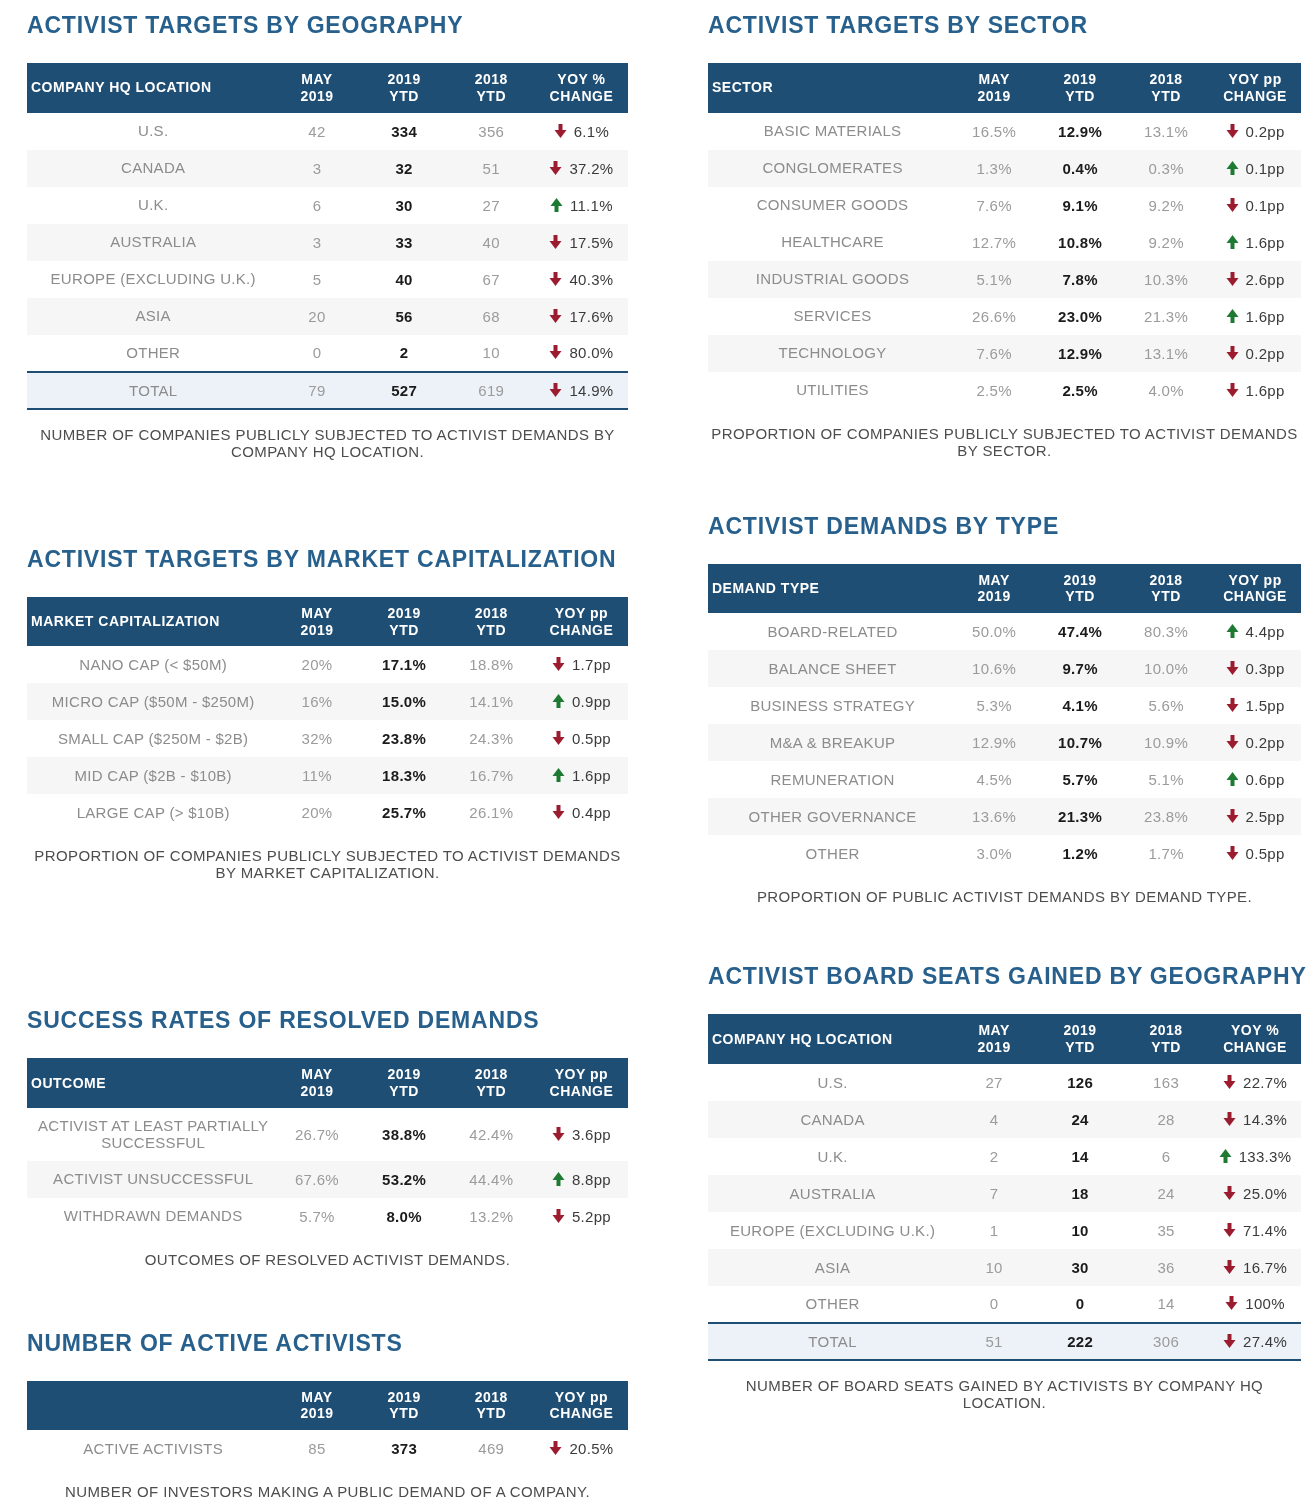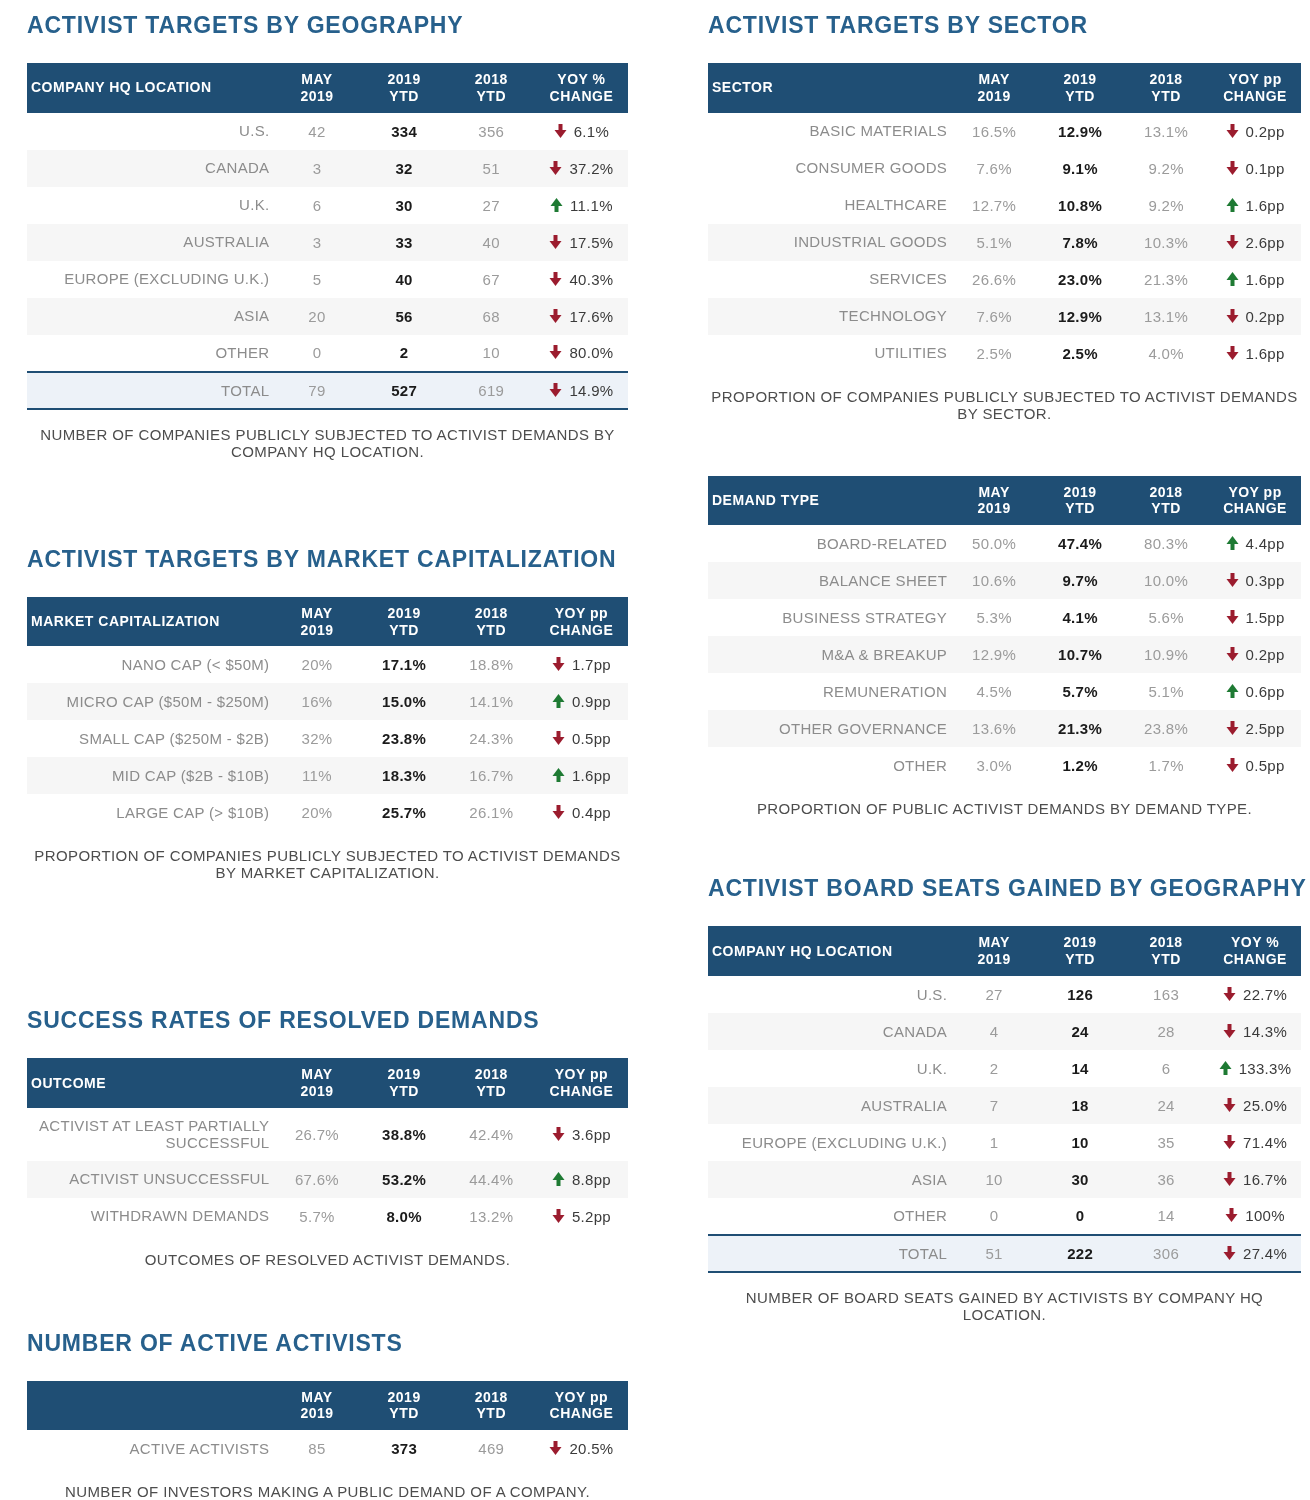--- a/index.html
+++ b/index.html
@@ -69,21 +69,21 @@
     font-size: 15px;
     color: #9b9b9b;
     letter-spacing: 0.3px;
     text-align: center;
     vertical-align: middle;
     padding: 9px 4px;
     height: 37px;
     box-sizing: border-box;
   }
   tbody td.label {
-    text-align: right;
+    text-align: center;
     color: #8c8c8c;
     padding-left: 10px;
     line-height: 1.15;
   }
   tbody td.ytd2019 {
     color: #1b1b1b;
     font-weight: 700;
   }
   tbody td.change {
     color: #3b3b3b;
@@ -414,20 +414,29 @@
       <tbody>
             <tr>
               <td class="label">BASIC MATERIALS</td>
               <td class="num">16.5%</td>
               <td class="num ytd2019">12.9%</td>
               <td class="num">13.1%</td>
               <td class="change"><span class="arrow"><svg viewBox="0 0 12 14">
                     <path d="M4 0 h4 v6 h4 L6 14 L0 6 h4 Z" fill="#9b1c2e"></path>
                   </svg></span><span>0.2pp</span></td>
             </tr>
+            <tr class="stripe">
+              <td class="label">CONGLOMERATES</td>
+              <td class="num">1.3%</td>
+              <td class="num ytd2019">0.4%</td>
+              <td class="num">0.3%</td>
+              <td class="change"><span class="arrow"><svg viewBox="0 0 12 14">
+                    <path d="M6 0 L12 8 H8 v6 H4 V8 H0 Z" fill="#1e7a33"></path>
+                  </svg></span><span>0.1pp</span></td>
+            </tr>
             <tr>
               <td class="label">CONSUMER GOODS</td>
               <td class="num">7.6%</td>
               <td class="num ytd2019">9.1%</td>
               <td class="num">9.2%</td>
               <td class="change"><span class="arrow"><svg viewBox="0 0 12 14">
                     <path d="M4 0 h4 v6 h4 L6 14 L0 6 h4 Z" fill="#9b1c2e"></path>
                   </svg></span><span>0.1pp</span></td>
             </tr>
             <tr>
@@ -474,20 +483,21 @@
               <td class="change"><span class="arrow"><svg viewBox="0 0 12 14">
                     <path d="M4 0 h4 v6 h4 L6 14 L0 6 h4 Z" fill="#9b1c2e"></path>
                   </svg></span><span>1.6pp</span></td>
             </tr>
           </tbody>
     </table>
     <p class="caption">PROPORTION OF COMPANIES PUBLICLY SUBJECTED TO ACTIVIST DEMANDS BY SECTOR.</p>
   </section>
 
   <section class="section" id="sec-demands-by-type">
+    <h2 class="section-title">ACTIVIST DEMANDS BY TYPE</h2>
     <table class="data-table">
       <colgroup>
         <col class="c-label">
             <col class="c-num">
             <col class="c-num">
             <col class="c-num">
             <col class="c-chg">
       </colgroup>
       <thead>
         <tr>

